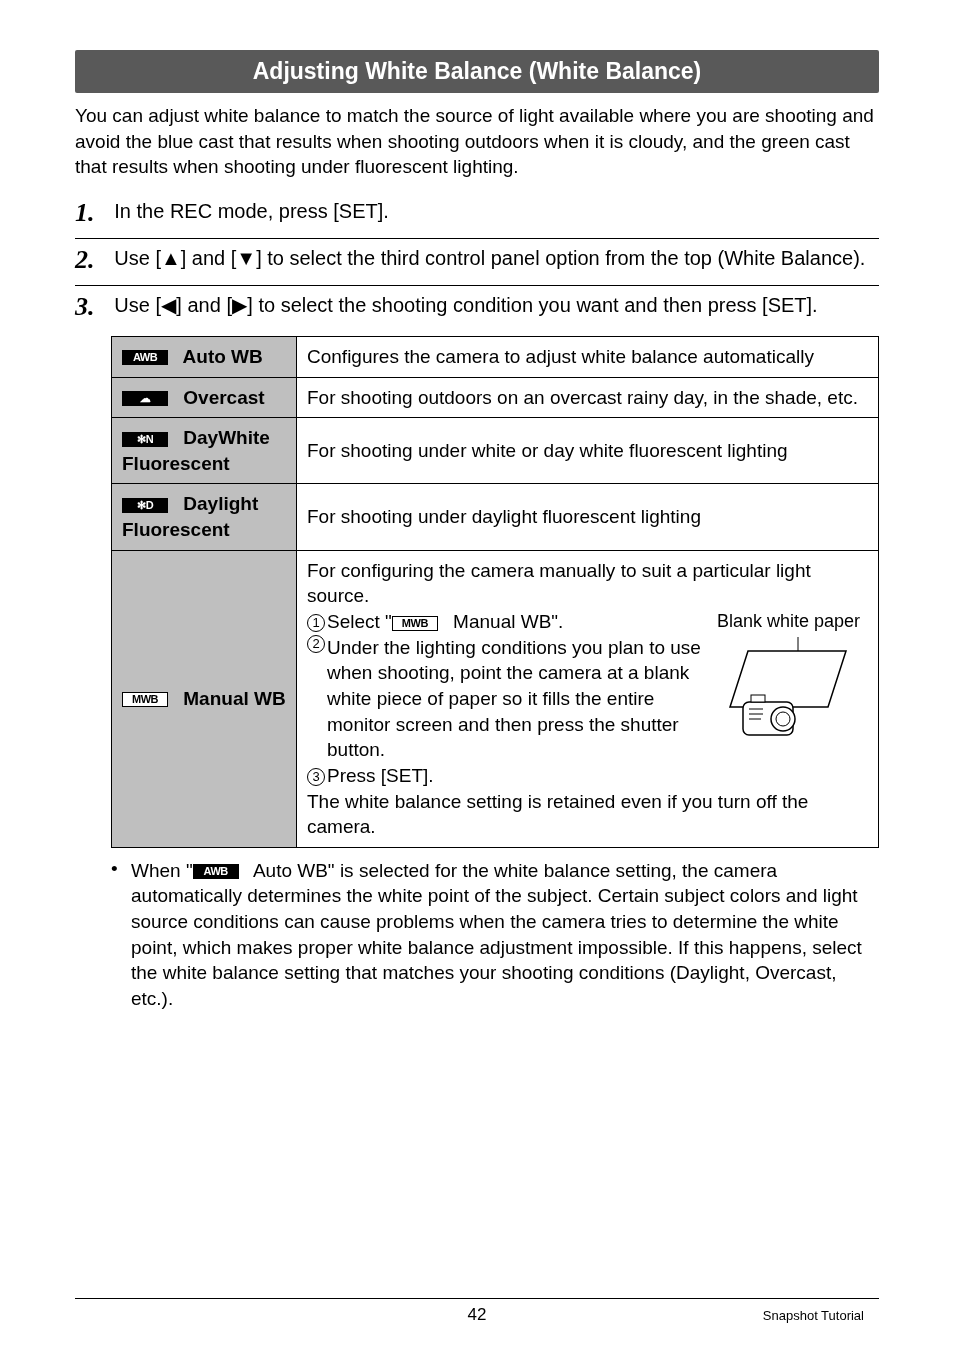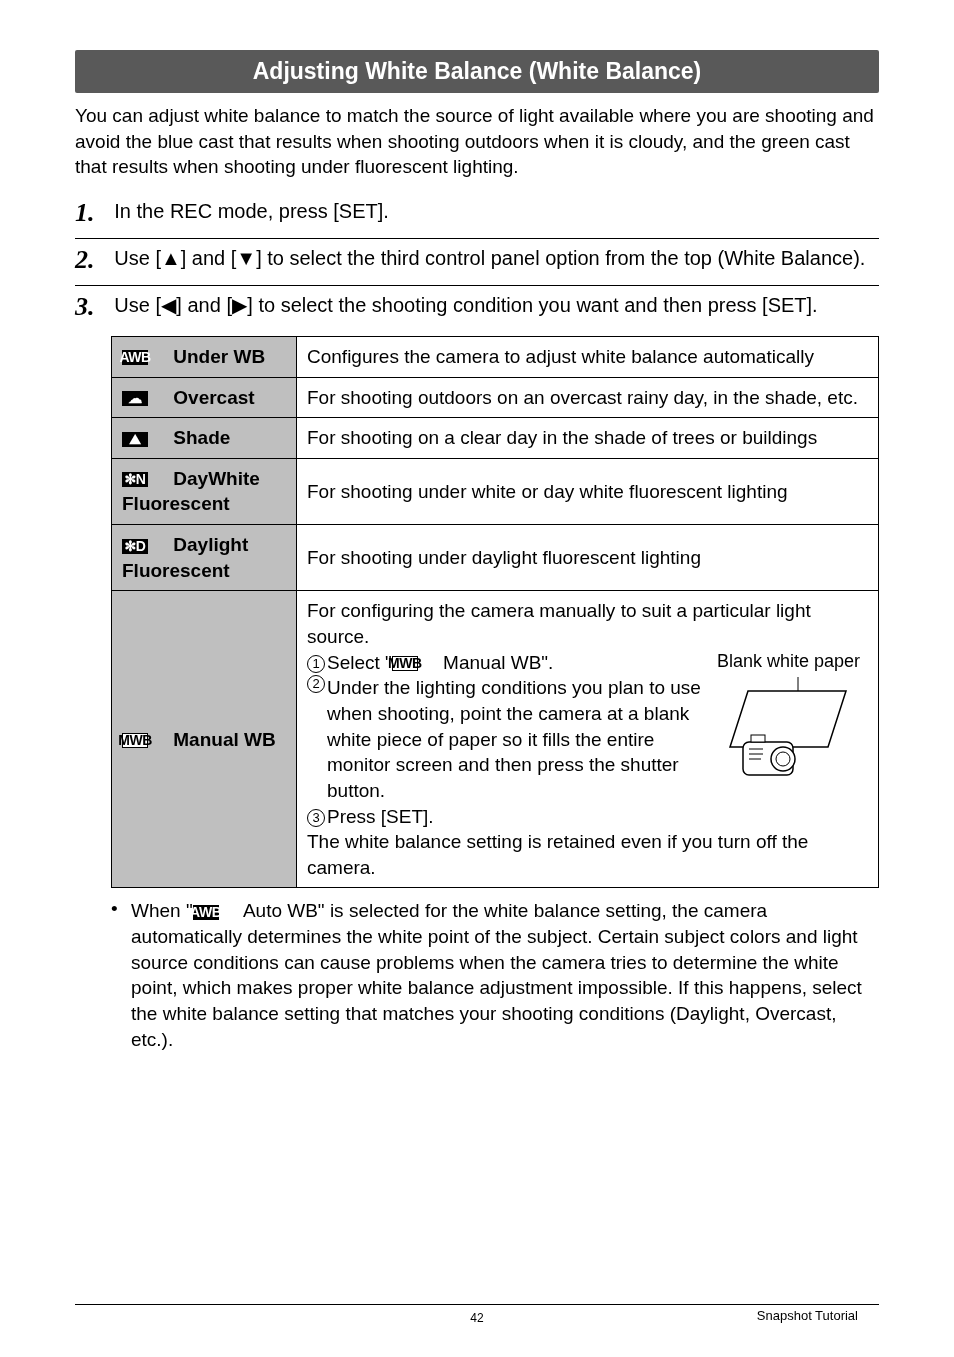--- a/index.html
+++ b/index.html
@@ -69,26 +69,26 @@
     font-weight: bold;
     width: 185px;
     vertical-align: middle;
   }
   .icon-box {
     display: inline-flex;
     align-items: center;
     justify-content: center;
     background: #000;
     color: #fff;
-    font-size: 14px;
-    font-weight: bold;
-    width: 26px;
+    font-size: 11px;
+    font-weight: bold;
+    width: 46px;
     height: 15px;
     vertical-align: middle;
-    margin-right: 20px;
+    margin-right: 10px;
     letter-spacing: -0.5px;
     line-height: 15px;
   }
   .icon-box.light { background: #fff; color: #000; border: 1px solid #000; }
   .circle-num {
     display: inline-block;
     border: 1.5px solid #000;
     border-radius: 50%;
     width: 18px;
     height: 18px;
@@ -118,22 +118,22 @@
   .bullet-wrap .dot { width: 20px; }
   .bullet-wrap .txt { flex: 1; line-height: 1.35; }
   .footer {
     position: absolute;
     bottom: 32px;
     left: 0;
     width: 954px;
     padding: 0 75px;
   }
   .footer hr { border: none; border-top: 1px solid #000; margin-bottom: 6px;}
-  .page-num { text-align: center; font-size: 12px; }
-  .section-name { position: absolute; right: 96px; bottom: 2px; font-size: 13px; }
+  .page-num { text-align: center; font-size: 17px; }
+  .section-name { position: absolute; right: 90px; bottom: 2px; font-size: 13px; }
 </style>
 </head>
 <body>
 
 <div class="title-bar">
   <span>Adjusting White Balance (White Balance)</span>
 </div>
 
 <p class="intro">You can adjust white balance to match the source of light available where you are shooting and avoid the blue cast that results when shooting outdoors when it is cloudy, and the green cast that results when shooting under fluorescent lighting.</p>
 
@@ -148,30 +148,26 @@
 </div>
 <hr class="step-sep">
 <div class="step">
   <span class="step-num">3.</span>
   <span class="step-body">Use [◀] and [▶] to select the shooting condition you want and then press [SET].</span>
 </div>
 
 <table class="wb">
   <tbody>
       <tr>
-    <td class="label"><span class="icon-box">AWB</span> <span>Under WB</span></td>
+    <td class="label"><span class="icon-box">AWB</span> <span>Auto WB</span></td>
     <td>Configures the camera to adjust white balance automatically</td>
   </tr>
   <tr>
     <td class="label"><span class="icon-box">☁</span> <span>Overcast</span></td>
     <td>For shooting outdoors on an overcast rainy day, in the shade, etc.</td>
-  </tr>
-  <tr>
-    <td class="label"><span class="icon-box">⛰</span> <span>Shade</span></td>
-    <td>For shooting on a clear day in the shade of trees or buildings</td>
   </tr>
   <tr>
     <td class="label"><span class="icon-box">✻<span>N</span></span> <span>DayWhite Fluorescent</span></td>
     <td>For shooting under white or day white fluorescent lighting</td>
   </tr>
   <tr>
     <td class="label"><span class="icon-box">✻<span>D</span></span> <span>Daylight Fluorescent</span></td>
     <td>For shooting under daylight fluorescent lighting</td>
   </tr>
   <tr>

